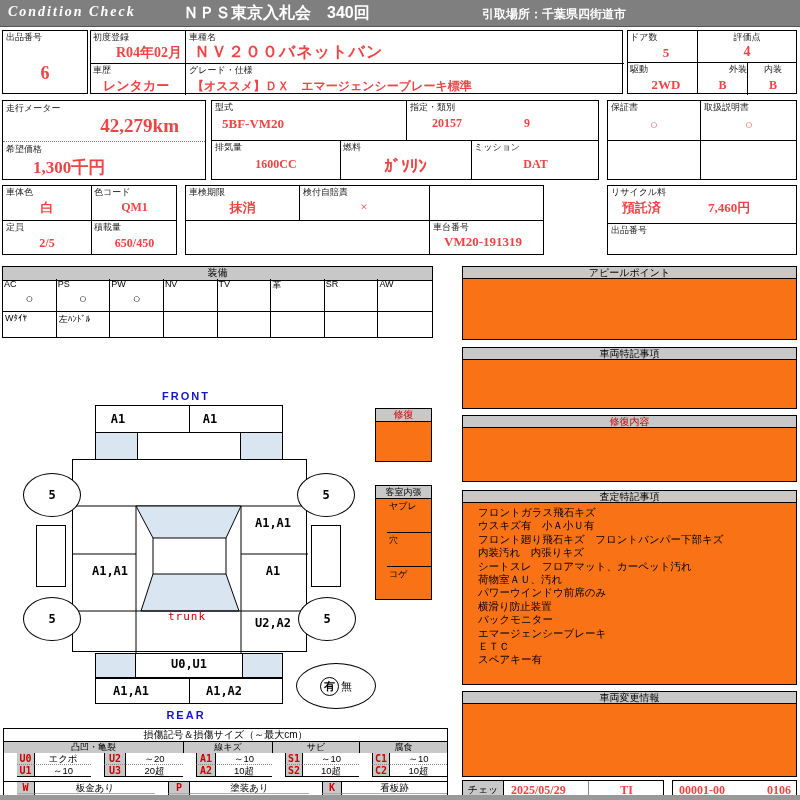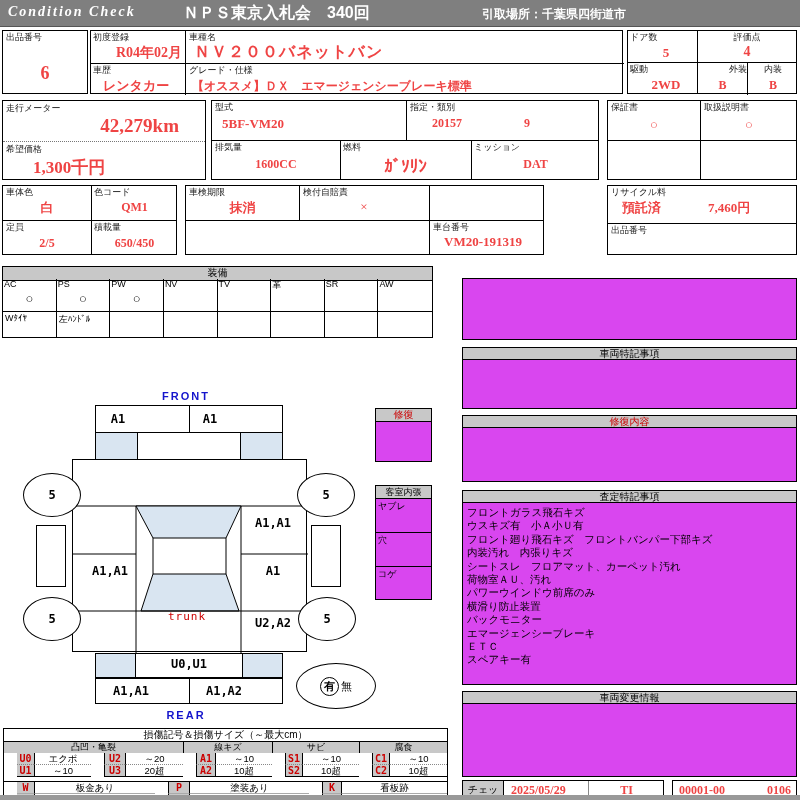--- a/index.html
+++ b/index.html
@@ -5,21 +5,21 @@
   html,body{margin:0;padding:0;background:#fff;}
   #page{position:relative;width:800px;height:800px;background:#fff;overflow:hidden;
         font-family:"Liberation Sans","DejaVu Sans",sans-serif;color:#000;}
   .abs{position:absolute;}
   .box{position:absolute;border:1px solid #000;background:#fff;box-sizing:border-box;}
   .lbl{position:absolute;font-size:9px;line-height:10px;color:#222;white-space:nowrap;}
   .val{position:absolute;font-family:Liberation Serif, serif;
        font-weight:bold;white-space:nowrap;color:#ef4444;}
   .ghd{position:absolute;background:#c8c8c8;border:1px solid #000;text-align:center;
        font-size:10px;line-height:12px;box-sizing:border-box;overflow:hidden;}
-  .pbody{position:absolute;border:1px solid #000;background:#d946ef;box-sizing:border-box;}
+  .pbody{position:absolute;border:1px solid #000;background:#f97316;box-sizing:border-box;padding-left:11px;}
   .vline{position:absolute;border-left:1px solid #000;width:0;}
   .hline{position:absolute;border-top:1px solid #000;height:0;}
   .dotline{position:absolute;border-top:1px dotted #777;height:0;}
   .mark{position:absolute;font-family:"DejaVu Sans Mono","Liberation Mono",monospace;
         font-weight:bold;font-size:12px;line-height:14px;white-space:nowrap;transform:translateX(-50%);}
   .tire{position:absolute;width:58px;height:44px;border:1px solid #000;border-radius:50%;
         background:#fff;display:flex;align-items:center;justify-content:center;
         font-family:"DejaVu Sans Mono",monospace;font-weight:bold;font-size:12px;box-sizing:border-box;}
   .bluecell{position:absolute;background:#d9e5f1;box-sizing:border-box;}
   .asl{font-size:10.5px;line-height:13.4px;padding-left:4px;white-space:pre;}
@@ -219,20 +219,21 @@
     <div class="eqc2">Wﾀｲﾔ</div>
     <div class="eqc2">左ﾊﾝﾄﾞﾙ</div>
     <div class="eqc2"></div>
     <div class="eqc2"></div>
     <div class="eqc2"></div>
     <div class="eqc2"></div>
     <div class="eqc2"></div>
     <div class="eqc2"></div>
   </div>
 
+  <div class="ghd" style="left:462px;top:266px;width:335px;height:13px;">アピールポイント</div>
   <div class="pbody" style="left:462px;top:278px;width:335px;height:62px;"></div>
 
   <div class="ghd" style="left:462px;top:347px;width:335px;height:13px;">車両特記事項</div>
   <div class="pbody" style="left:462px;top:359px;width:335px;height:50px;"></div>
 
   <div class="ghd redtxt" style="left:462px;top:415px;width:335px;height:13px;">修復内容</div>
   <div class="pbody" style="left:462px;top:427px;width:335px;height:55px;"></div>
 
   <div class="ghd" style="left:462px;top:490px;width:335px;height:13px;">査定特記事項</div>
   <div class="pbody" style="left:462px;top:502px;width:335px;height:183px;padding-top:3px;">

